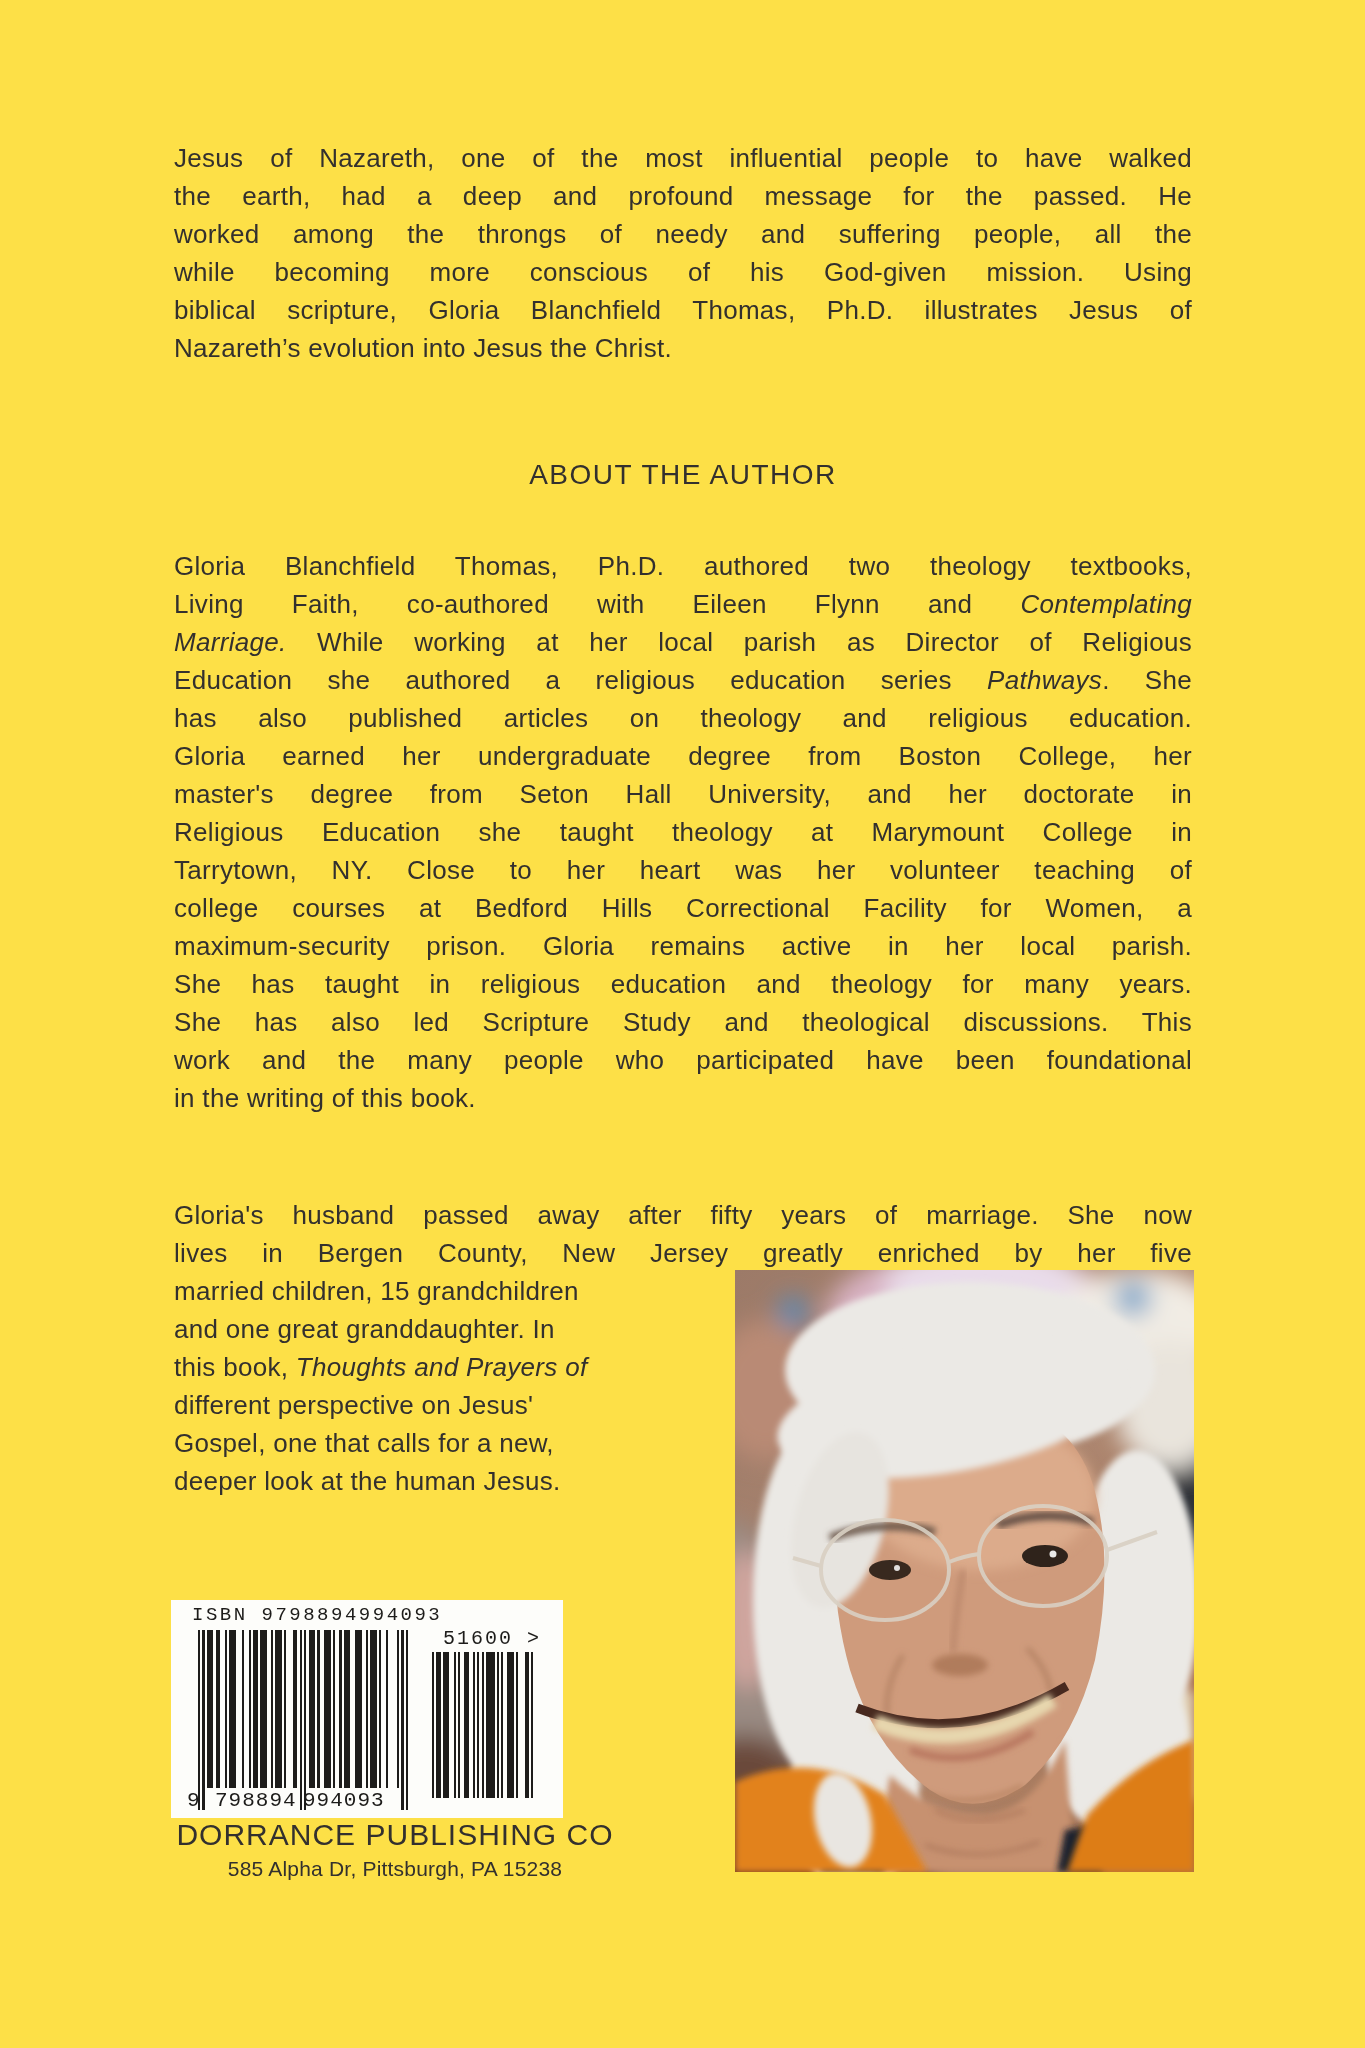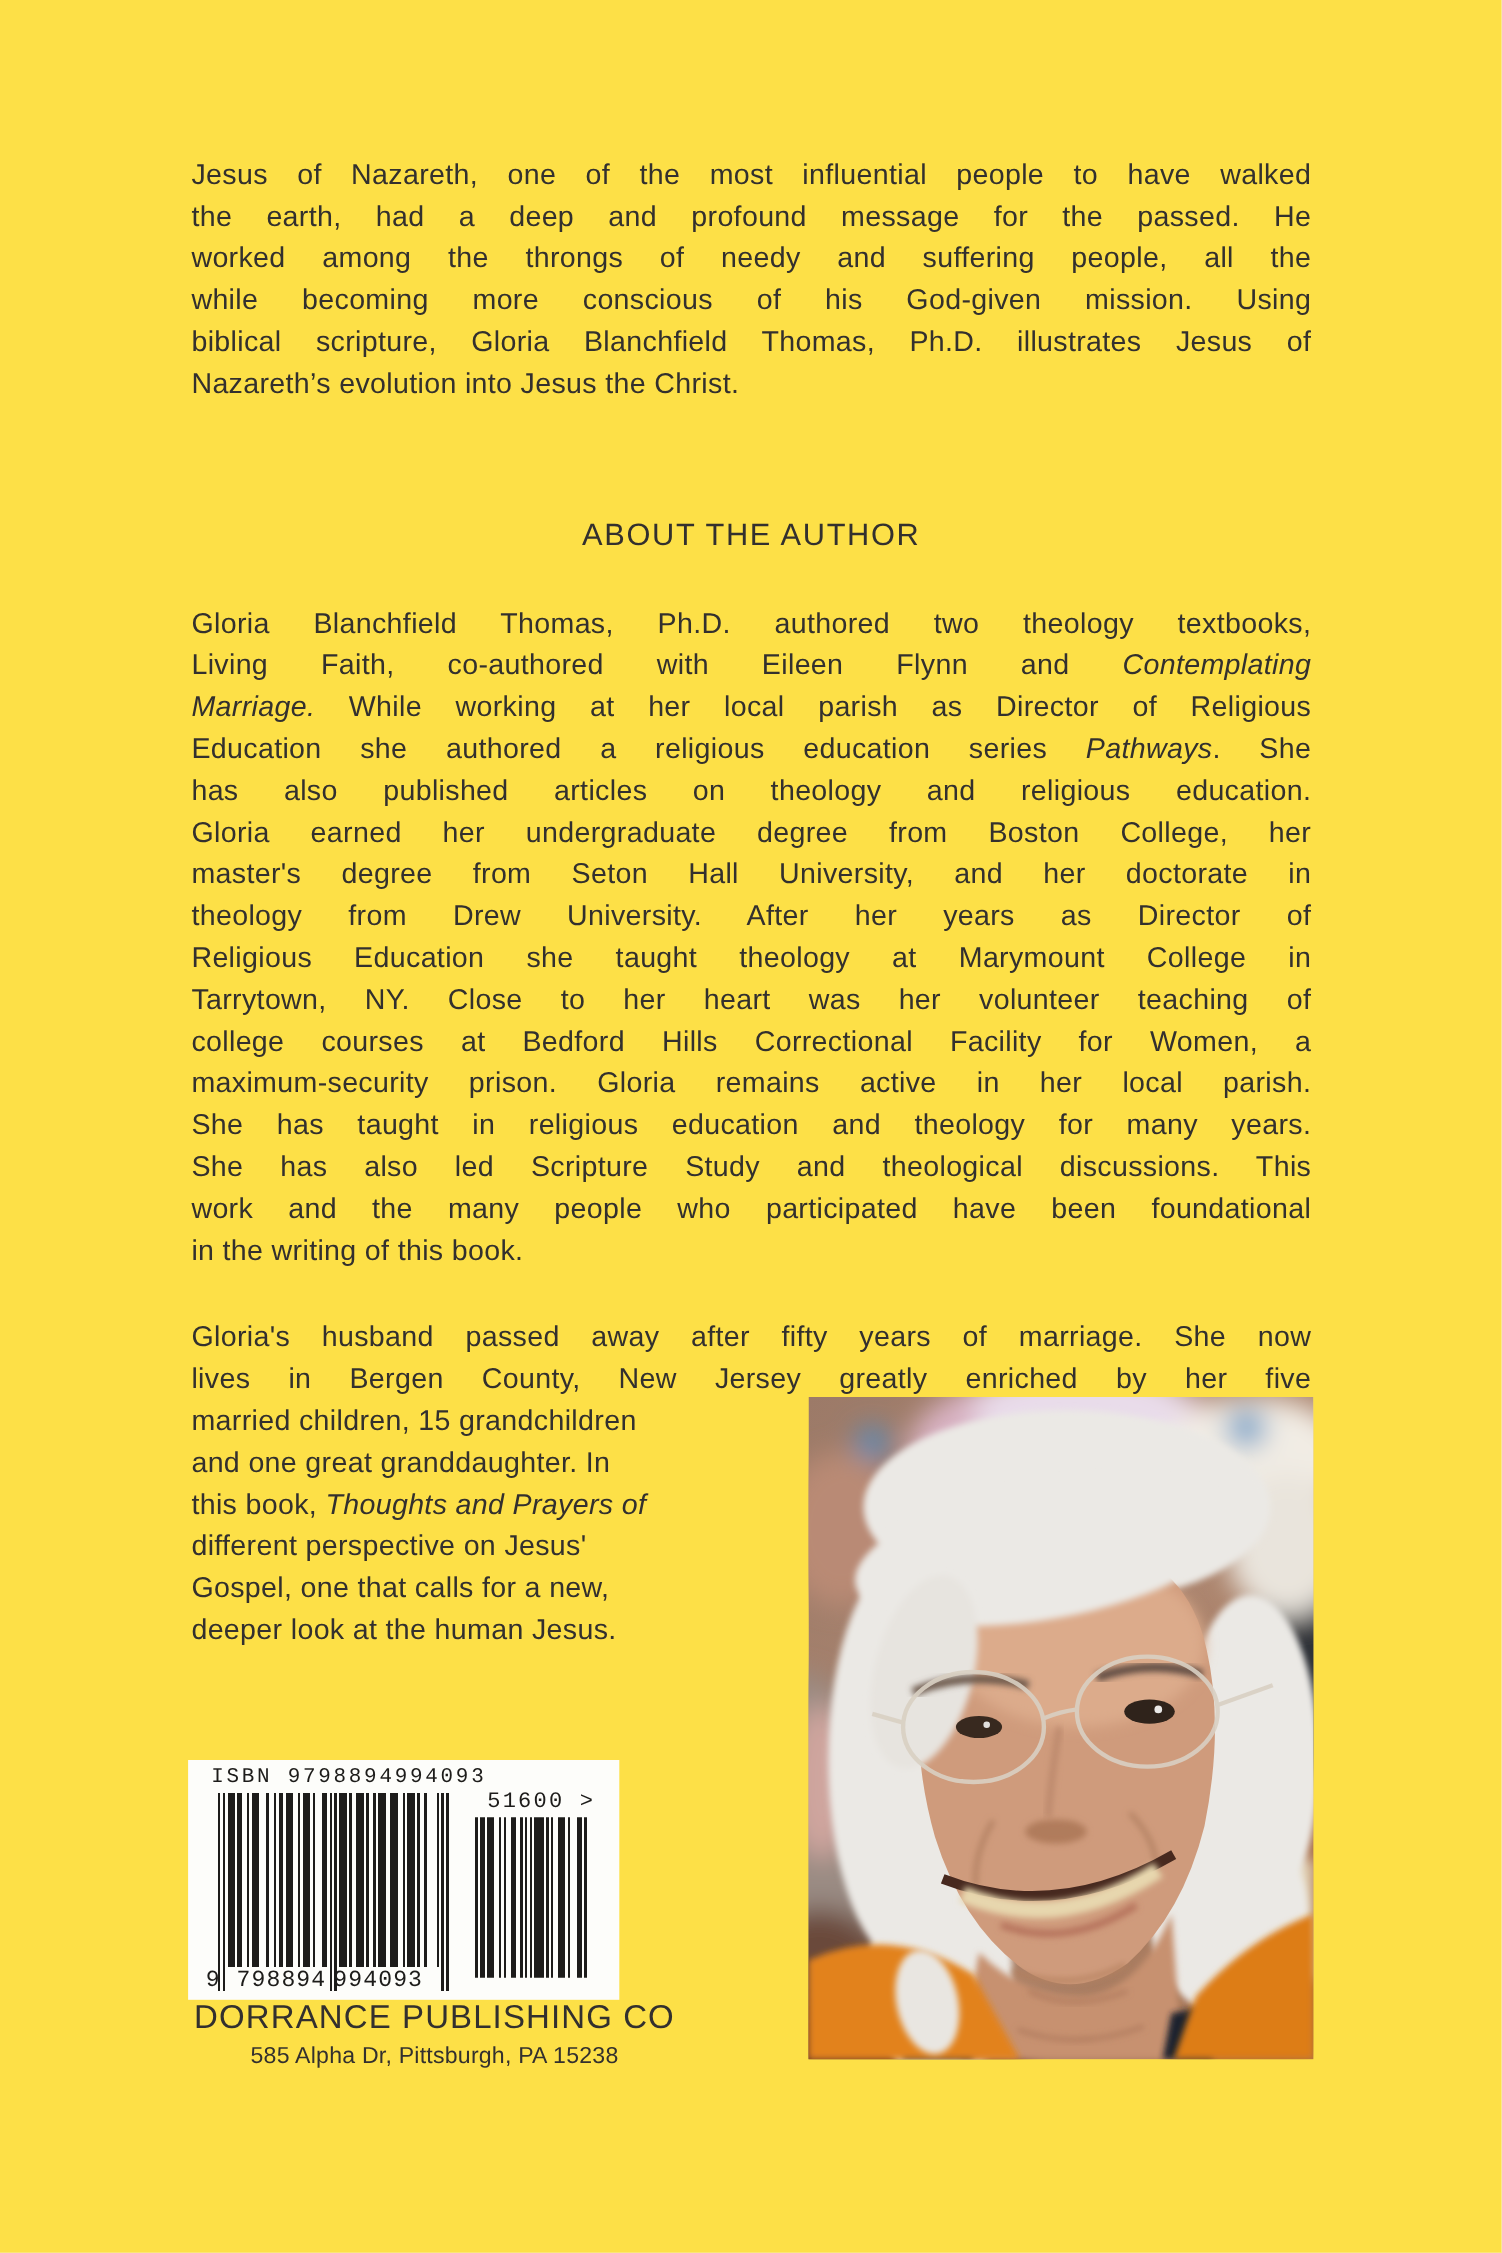--- a/index.html
+++ b/index.html
@@ -9,21 +9,21 @@
     font-family:"Liberation Sans","DejaVu Sans",sans-serif;
   }
   .para {
     position:absolute; left:174px; width:1018px;
     font-size:26px; line-height:38px; letter-spacing:0.3px;
   }
   .line { text-align:left; }
   .line.just { text-align:justify; text-align-last:justify; }
   .italic { font-style:italic; }
   .heading {
-    position:absolute; left:174px; width:1018px; top:470px;
+    position:absolute; left:174px; width:1018px; top:459px;
     text-align:center; font-size:28px; letter-spacing:1.5px;
   }
   #intro   { top:139px; }
   #bio     { top:547px; }
   #famWide { top:1196px; }
   #famNarrow { top:1272px; width:545px; }
   .isbn-line {
     position:absolute; left:168px; top:1566px;
     font-size:26px; letter-spacing:0.3px; white-space:pre;
   }
@@ -65,21 +65,20 @@
   <div class="heading">ABOUT THE AUTHOR</div>
 
   <div id="bio" class="para">
       <div class="line just"><span>Gloria Blanchfield Thomas, Ph.D. authored two theology textbooks,</span></div>
       <div class="line just"><span>Living Faith, co-authored with Eileen Flynn and </span><span class="italic">Contemplating</span></div>
       <div class="line just"><span class="italic">Marriage.</span><span> While working at her local parish as Director of Religious</span></div>
       <div class="line just"><span>Education she authored a religious education series </span><span class="italic">Pathways</span><span>. She</span></div>
       <div class="line just"><span>has also published articles on theology and religious education.</span></div>
       <div class="line just"><span>Gloria earned her undergraduate degree from Boston College, her</span></div>
       <div class="line just"><span>master's degree from Seton Hall University, and her doctorate in</span></div>
-      <div class="line just"><span>theology from Drew University.  After her years as Director of</span></div>
       <div class="line just"><span>Religious Education she taught theology at Marymount College in</span></div>
       <div class="line just"><span>Tarrytown, NY.  Close to her heart was her volunteer teaching of</span></div>
       <div class="line just"><span>college courses at Bedford Hills Correctional Facility for Women, a</span></div>
       <div class="line just"><span>maximum-security prison. Gloria remains active in her local parish.</span></div>
       <div class="line just"><span>She has taught in religious education and theology for many years.</span></div>
       <div class="line just"><span>She has also led Scripture Study and theological discussions.  This</span></div>
       <div class="line just"><span>work and the many people who participated have been foundational</span></div>
       <div class="line"><span>in the writing of this book.</span></div>
     </div>
 

